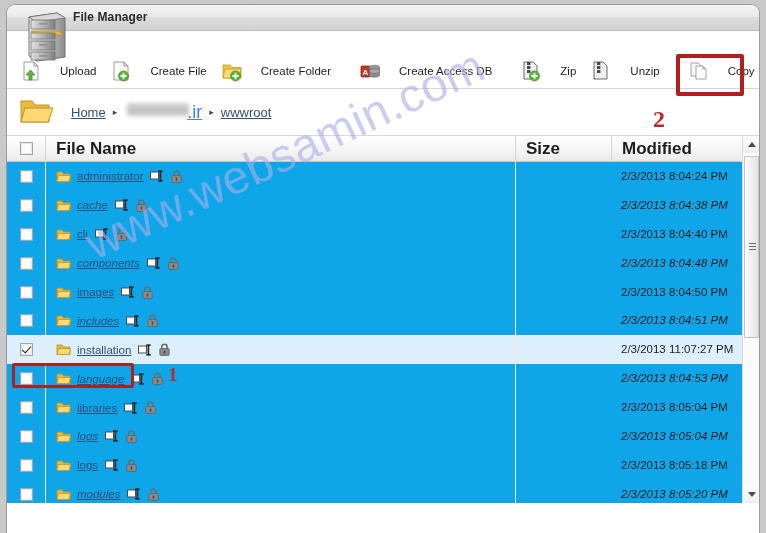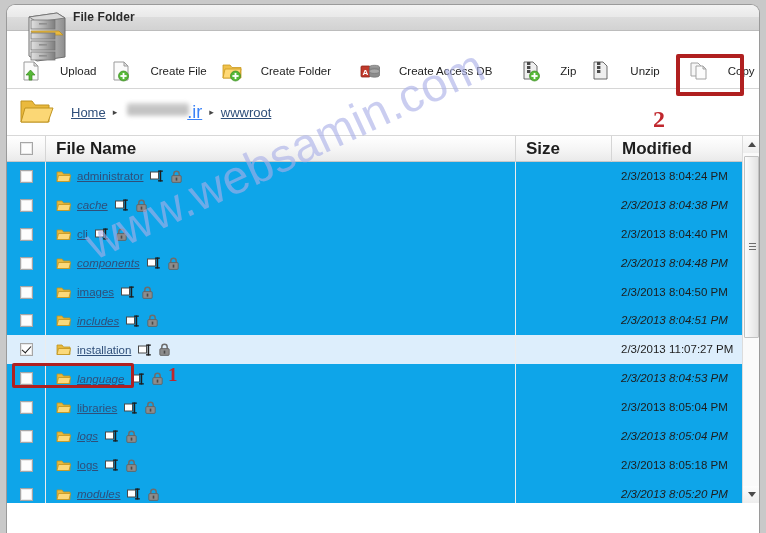--- a/index.html
+++ b/index.html
@@ -301,21 +301,21 @@
     letter-spacing: .5px;
   }
 </style>
 </head>
 <body>
 
 <div id="app">
   <div class="window">
 
     <div class="titlebar">
-      <span class="title-text">File Folder</span>
+      <span class="title-text">File Manager</span>
     </div>
 
     <svg class="cabinet-icon" viewBox="0 0 46 52">
       <defs>
         <linearGradient id="mtl" x1="0" y1="0" x2="1" y2="0">
           <stop offset="0" stop-color="#f2f2f2"></stop>
             <stop offset=".45" stop-color="#c9c9c9"></stop>
           <stop offset="1" stop-color="#8d8d8d"></stop>
         </linearGradient>
         <linearGradient id="mtl2" x1="0" y1="0" x2="1" y2="0">

